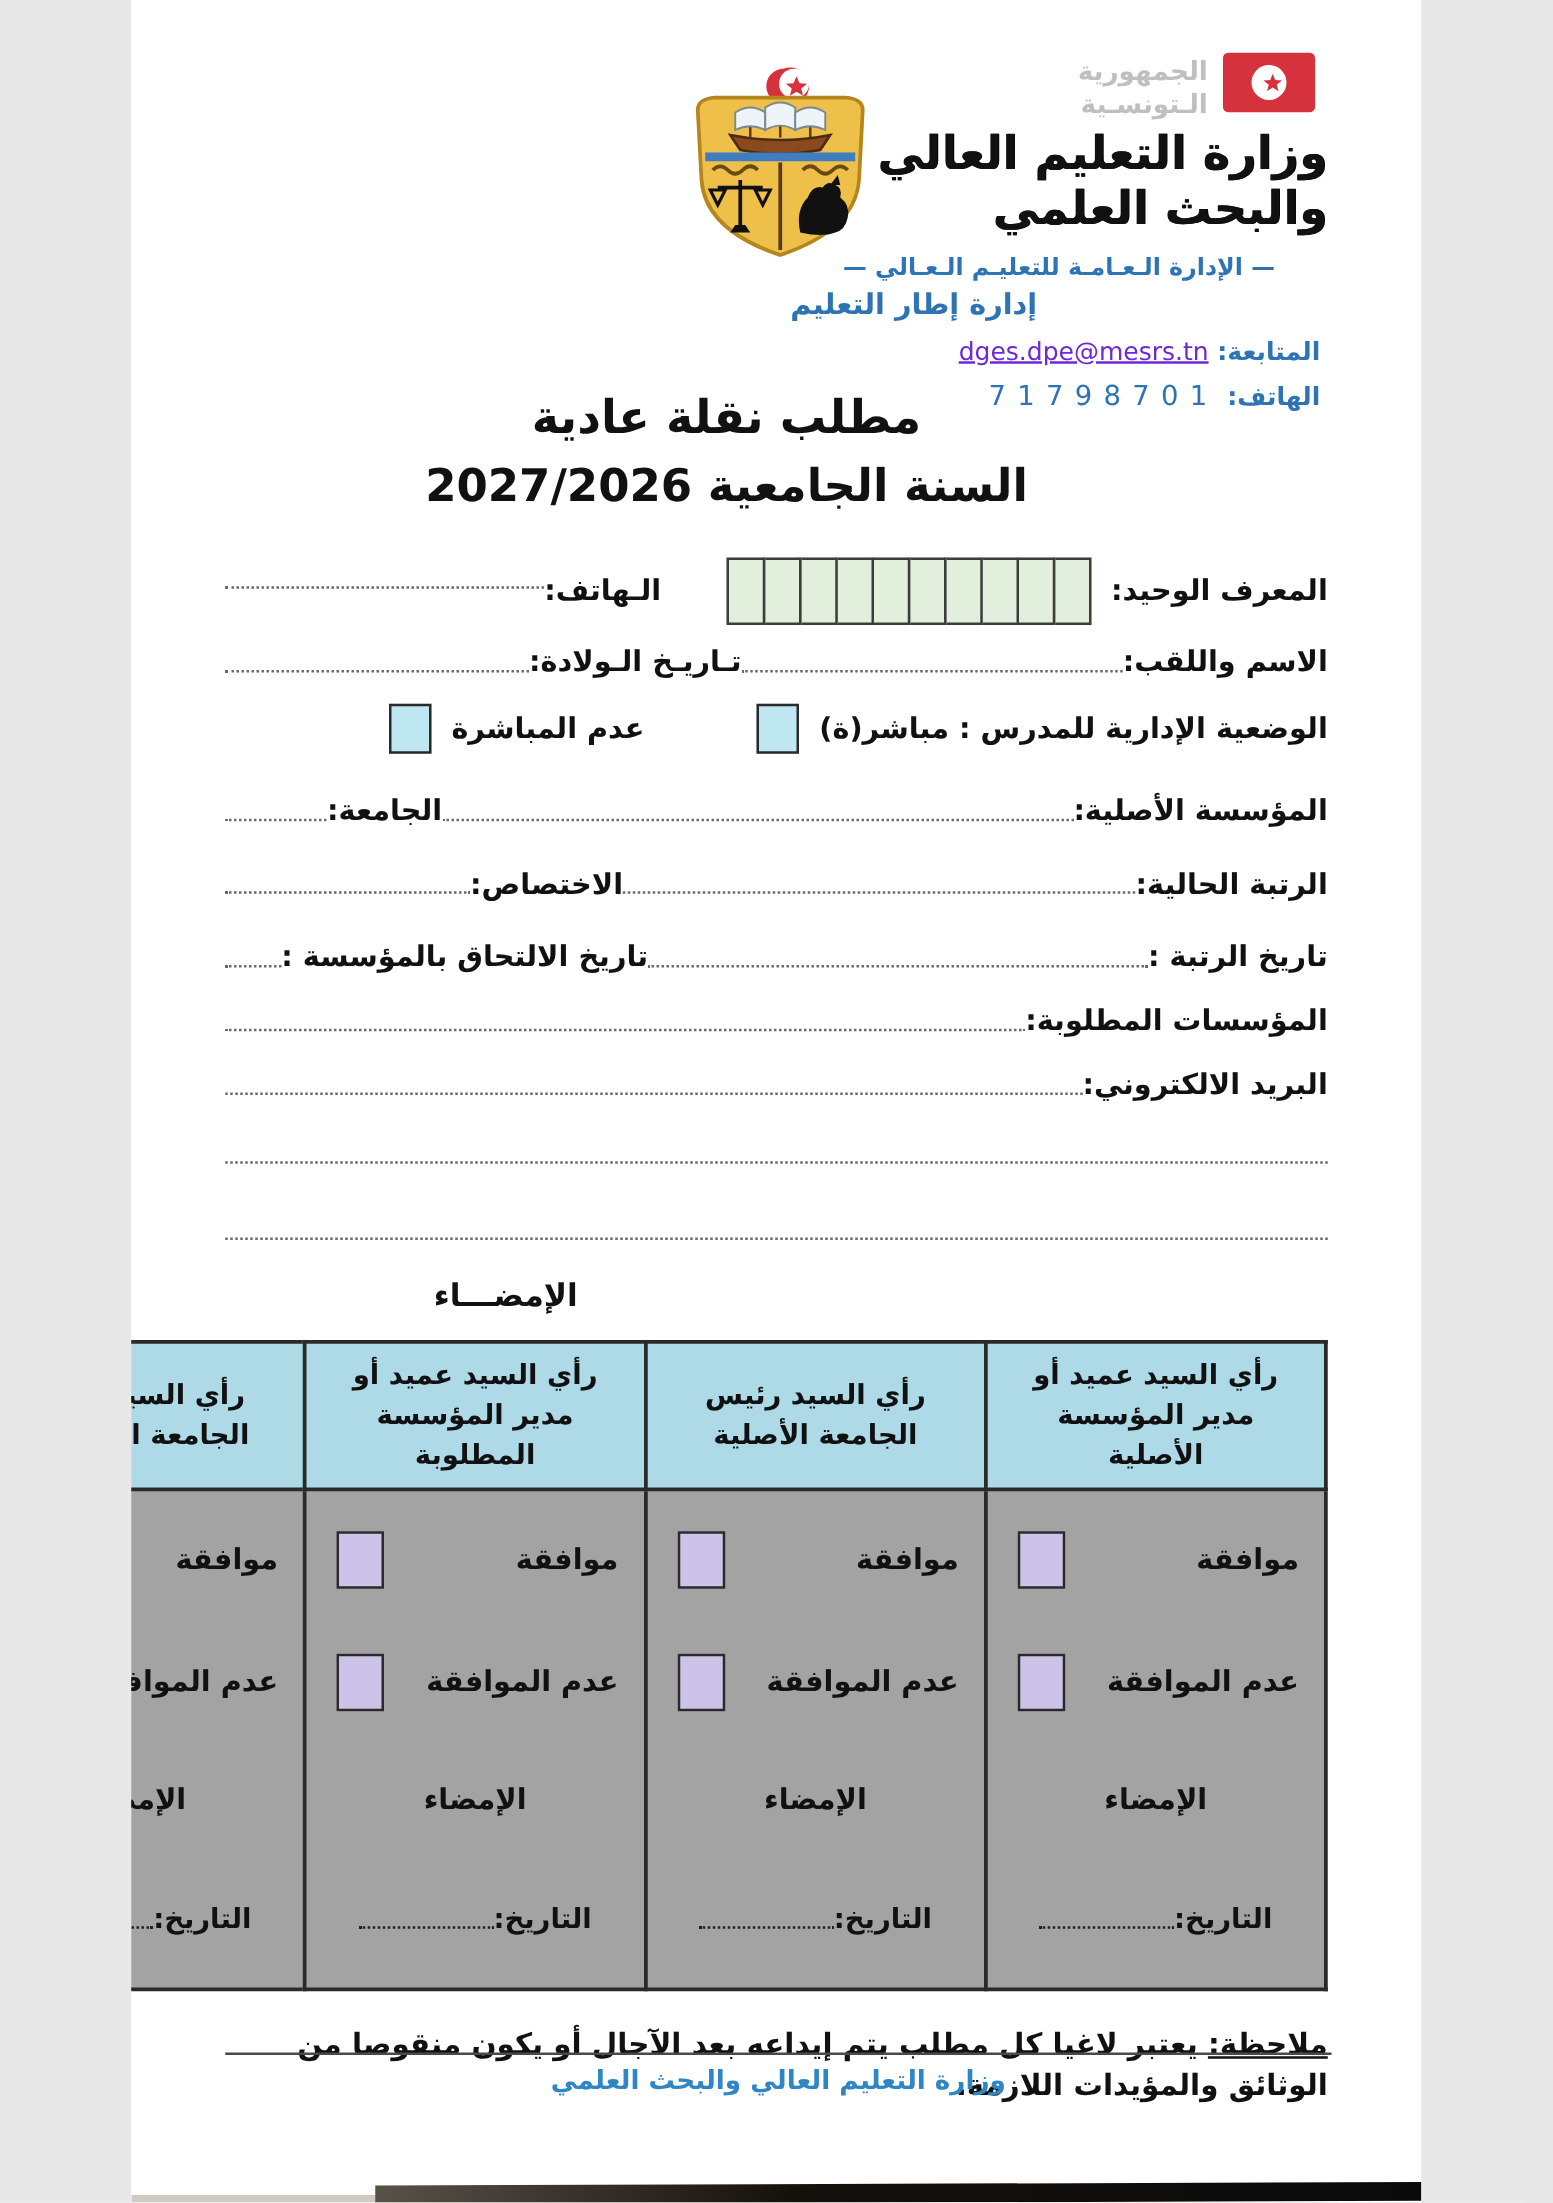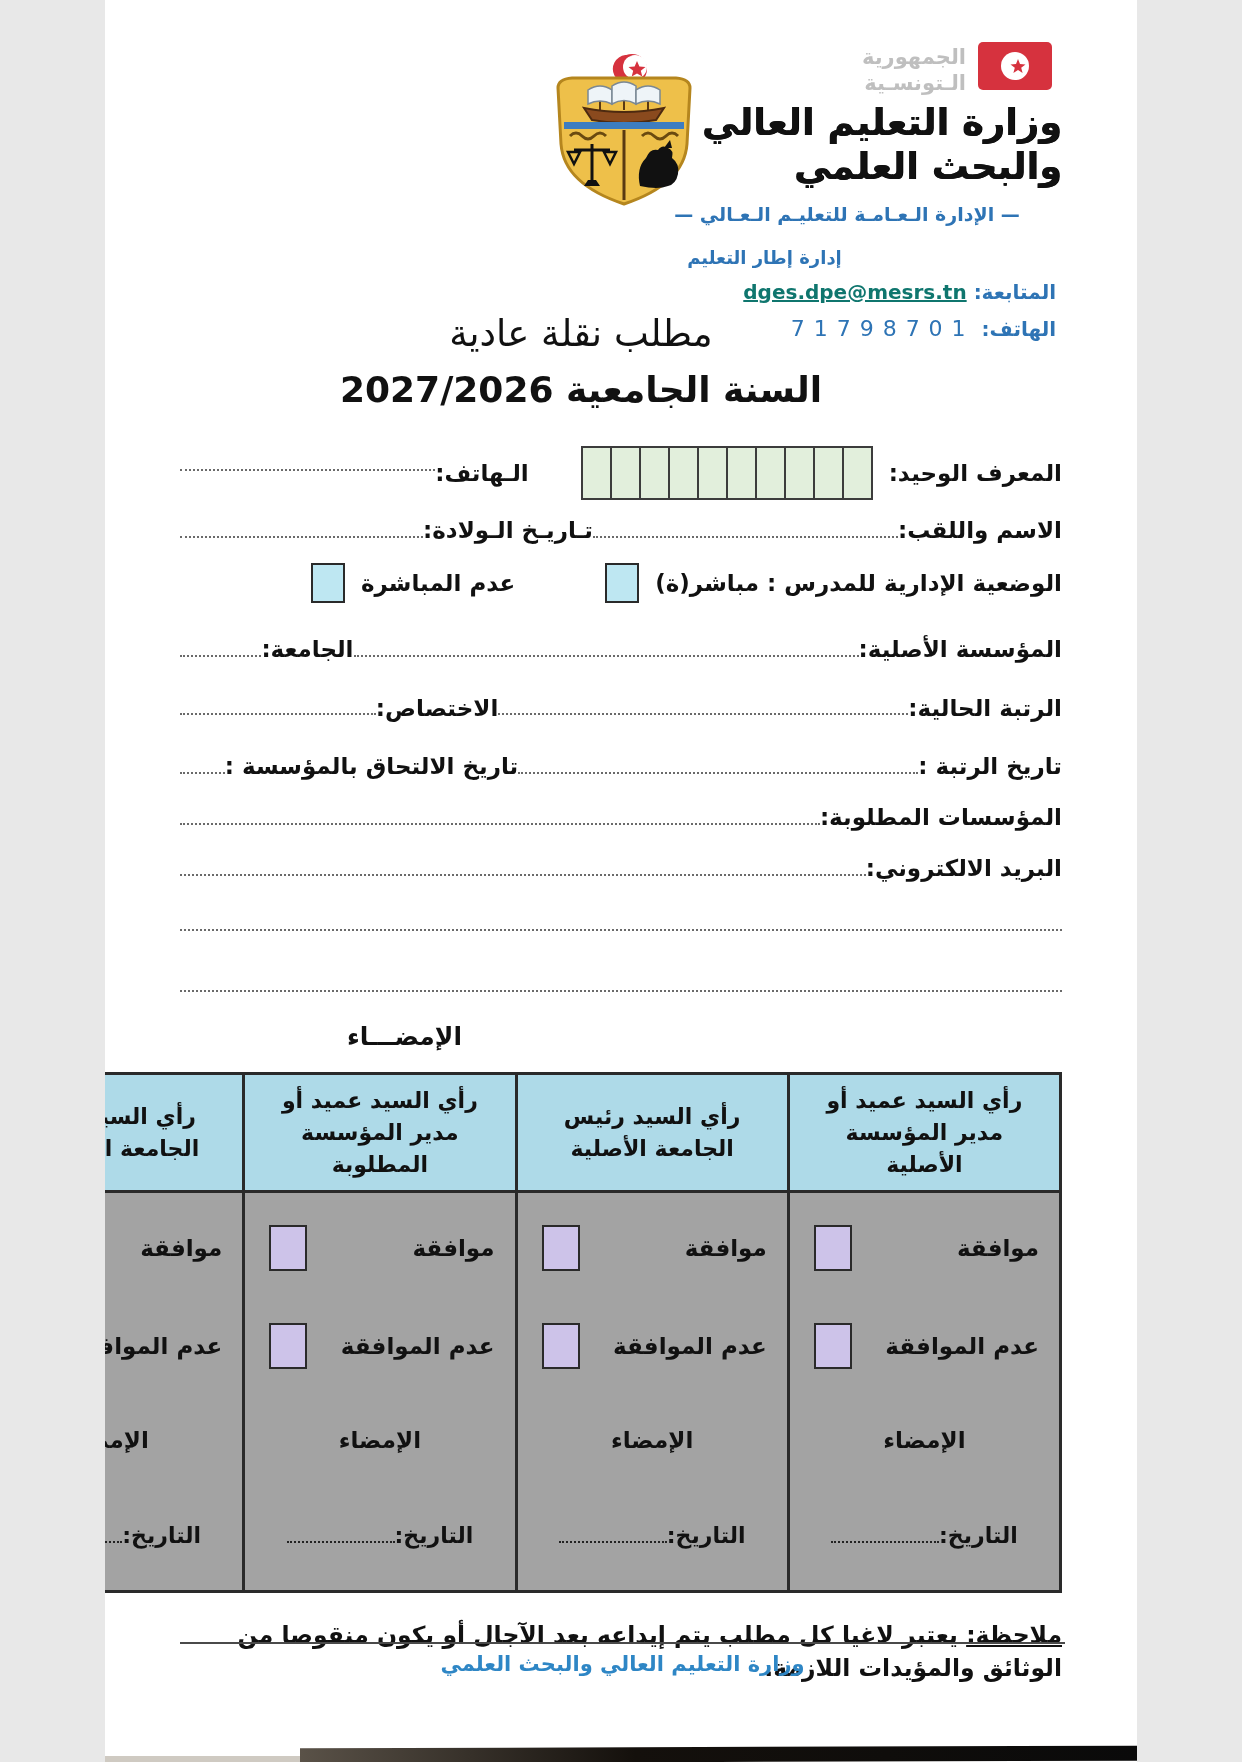--- a/index.html
+++ b/index.html
@@ -17,28 +17,28 @@
   }
 
   
   .header-area { position: relative; height: 310px; }
   .coat-of-arms { position: absolute; left: 360px; top: 52px; }
   .header-right { position: absolute; right: 0; top: 42px; width: 430px; }
   .flag-row { display: flex; justify-content: flex-start; align-items: flex-start; gap: 12px; padding-right: 10px; }
   .republic-name { color: #bfbfbf; font-weight: bold; font-size: 21px; line-height: 1.25; letter-spacing: 2px; text-align: right; padding-top: 2px; }
   .ministry-calligraphy { font-weight: bold; font-size: 37px; line-height: 1.2; margin-top: 4px; letter-spacing: 1px; text-shadow: 0.6px 0 0 #000; }
   .directorate-line { text-align: center; color: #2e74b5; font-weight: bold; font-size: 19px; margin-top: 14px; }
-  .department-line { text-align: center; padding-right: 165px; color: #2e74b5; font-weight: bold; font-size: 18px; margin-top: 22px; }
+  .department-line { text-align: left; padding-right: 165px; color: #2e74b5; font-weight: bold; font-size: 23px; margin-top: 6px; }
   .contact-line { text-align: right; padding-right: 6px; margin-top: 12px; font-size: 20px; color: #2e74b5; font-weight: bold; }
-  .contact-line .email { direction: ltr; unicode-bidi: embed; display: inline-block; text-decoration: underline; color: #0f766e; font-weight: bold; cursor: pointer; }
+  .contact-line .email { direction: ltr; unicode-bidi: embed; display: inline-block; text-decoration: underline; color: #6d28d9; font-weight: normal; cursor: pointer; }
   .contact-line .phone-number { direction: ltr; unicode-bidi: embed; display: inline-block; letter-spacing: 9px; font-weight: normal; font-size: 22px; }
 
   
   .title-block { width: 962px; margin-right: auto; margin-left: 0; text-align: center; margin-top: 2px; }
-  .title-line1 { font-weight: normal; font-size: 37px; }
+  .title-line1 { font-weight: bold; font-size: 37px; }
   .title-line2 { font-weight: bold; font-size: 36px; margin-top: 14px; }
 
   
   .form-area { margin-top: 36px; }
   .frow { display: flex; align-items: flex-end; }
   .flabel { font-weight: bold; font-size: 23px; line-height: 1.25; white-space: nowrap; }
   .dots { border-bottom: 2px dotted #6a6a6a; height: 2px; margin-bottom: 7px; }
   .dots.grow { flex: 1 1 auto; }
 
   .row-id { align-items: center; }

